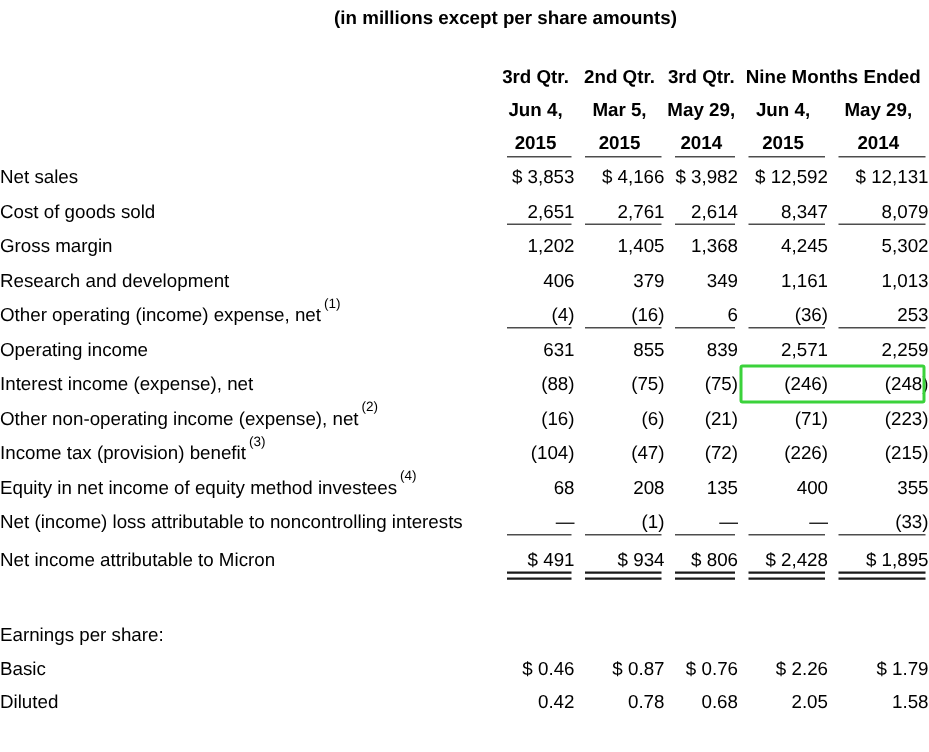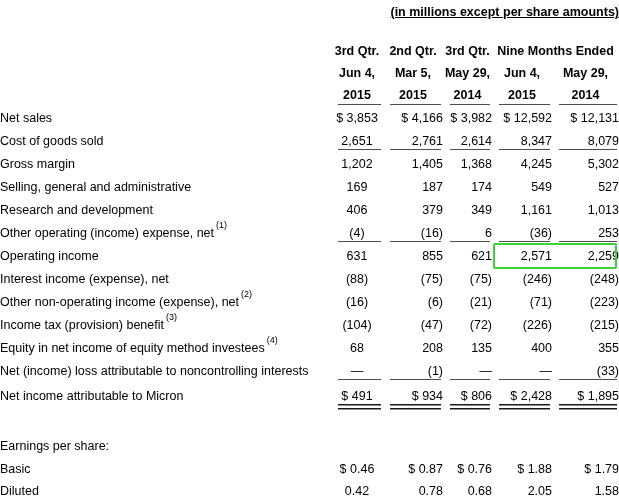--- a/index.html
+++ b/index.html
@@ -8,42 +8,41 @@
     width:619px;height:501px;
     background:#fff;
     overflow:hidden;
     font-family:"Liberation Sans","DejaVu Sans",sans-serif;
     font-size:12.5px;color:#000;
     -webkit-font-smoothing:antialiased;
   }
   .title{
     height:40px;box-sizing:border-box;
     padding:5px 0 0 55px;
-    text-align:right;
+    text-align:center;
     font-weight:bold;
-    text-decoration:underline;
   }
   table.fin{
     width:619px;border-collapse:collapse;table-layout:fixed;
   }
   table.fin td{
     padding:0;vertical-align:middle;white-space:nowrap;
     font-size:12.5px;
   }
   tr.hr{height:22px;}
   tr.r{height:23px;padding-left:28px;}
   tr.tall{height:28px;}
   tr.spacer{height:24px;}
   tr.last{height:21px;}
   td.lbl{text-align:left;padding-left:2px;overflow:hidden;}
   td.ind{padding-left:13px;}
   td.n{text-align:right;}
   td.hc{text-align:center;font-weight:bold;}
   
-  td.c1{padding-right:4px;text-align:center;}
+  td.c1{padding-right:4px;}
   td.c2{padding-right:4px;margin-top:41px;}
   td.c3{padding-right:6px;}
   td.c4{padding-right:7px;}
   td.c5{padding-right:3px;}
   
   .u{
     background-image:linear-gradient(#4d4d4d,#4d4d4d);
     background-repeat:no-repeat;
     background-size:calc(100% - 9px) 1px;
     background-position:right 2px bottom 2px;
@@ -131,48 +130,40 @@
     </tr>
     <tr class="r">
       <td class="lbl ind"><span>Gross margin</span></td>
       <td class="n c1">1,202</td>
       <td class="n c2">1,405</td>
       <td class="n c3">1,368</td>
       <td class="n c4">4,245</td>
       <td class="n c5">5,302</td>
     </tr>
     <tr class="r">
-      <td class="lbl"><span>Selling, general and administrative</span></td>
-      <td class="n c1">169</td>
-      <td class="n c2">187</td>
-      <td class="n c3">174</td>
-      <td class="n c4">549</td>
-      <td class="n c5">527</td>
-    </tr>
-    <tr class="r">
       <td class="lbl"><span>Research and development</span></td>
       <td class="n c1">406</td>
       <td class="n c2">379</td>
       <td class="n c3">349</td>
       <td class="n c4">1,161</td>
       <td class="n c5">1,013</td>
     </tr>
     <tr class="r">
       <td class="lbl"><span>Other operating (income) expense, net</span><sup class="fn">(1)</sup></td>
       <td class="n c1 u">(4)</td>
       <td class="n c2 u">(16)</td>
       <td class="n c3 u">6</td>
       <td class="n c4 u">(36)</td>
       <td class="n c5 u">253</td>
     </tr>
     <tr class="r">
       <td class="lbl ind"><span>Operating income</span></td>
       <td class="n c1">631</td>
       <td class="n c2">855</td>
-      <td class="n c3">621</td>
+      <td class="n c3">839</td>
       <td class="n c4">2,571</td>
       <td class="n c5">2,259</td>
     </tr>
     <tr class="r">
       <td class="lbl"><span>Interest income (expense), net</span></td>
       <td class="n c1">(88)</td>
       <td class="n c2">(75)</td>
       <td class="n c3">(75)</td>
       <td class="n c4">(246)</td>
       <td class="n c5">(248)</td>
@@ -226,21 +217,21 @@
       <td class="n c2"></td>
       <td class="n c3"></td>
       <td class="n c4"></td>
       <td class="n c5"></td>
     </tr>
     <tr class="r">
       <td class="lbl ind"><span>Basic</span></td>
       <td class="n c1">$ 0.46</td>
       <td class="n c2">$ 0.87</td>
       <td class="n c3">$ 0.76</td>
-      <td class="n c4">$ 1.88</td>
+      <td class="n c4">$ 2.26</td>
       <td class="n c5">$ 1.79</td>
     </tr>
     <tr class="last">
       <td class="lbl ind"><span>Diluted</span></td>
       <td class="n c1">0.42</td>
       <td class="n c2">0.78</td>
       <td class="n c3">0.68</td>
       <td class="n c4">2.05</td>
       <td class="n c5">1.58</td>
     </tr>

